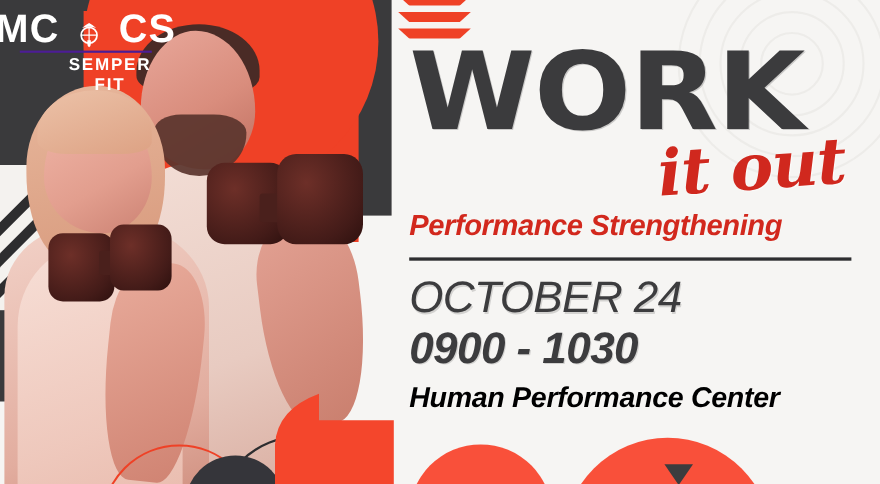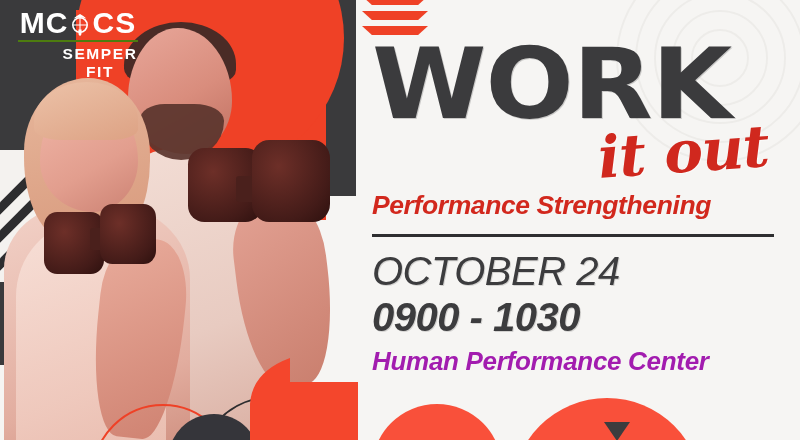--- a/index.html
+++ b/index.html
@@ -270,25 +270,26 @@
     left: 18px; top: 8px;
     width: 120px;
     color: #ffffff;
     z-index: 40;
   }
   .logo-top {
     display: flex;
     align-items: center;
     justify-content: center;
     font-weight: 700;
-    font-size: 30px;
+    font-size: 36px;
     letter-spacing: 1px;
     line-height: 1;
-    border-bottom: 2px solid #4d7c0f;
+    border-bottom: 2px solid #4c1d95;
     padding-bottom: 2px;
+    gap: 15px;
   }
   .logo-emblem {
     display: inline-block;
     width: 26px; height: 26px;
     margin: 0 -1px;
     position: relative;
     top: 1px;
   }
   .logo-sub {
     text-align: center;
@@ -368,21 +369,21 @@
     letter-spacing: -.5px;
     line-height: 1.06;
     text-shadow: 1px 1px 0 rgba(0,0,0,.14);
   }
   .venue {
     position: absolute;
     left: 2px; top: 346px;
     font-size: 26px;
     font-weight: 700;
     font-style: italic;
-    color: #a21caf;
+    color: #000000;
     letter-spacing: -.3px;
     white-space: nowrap;
   }
 </style>
 </head>
 <body>
 
 <div id="flyer">
 
   <div class="bg-light"></div>

